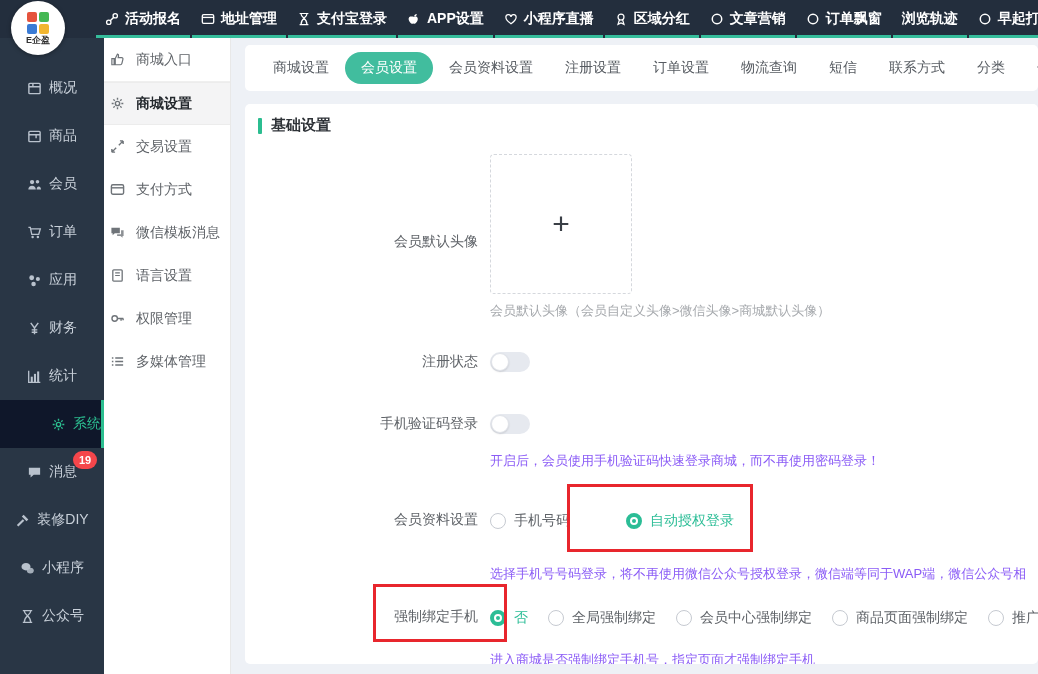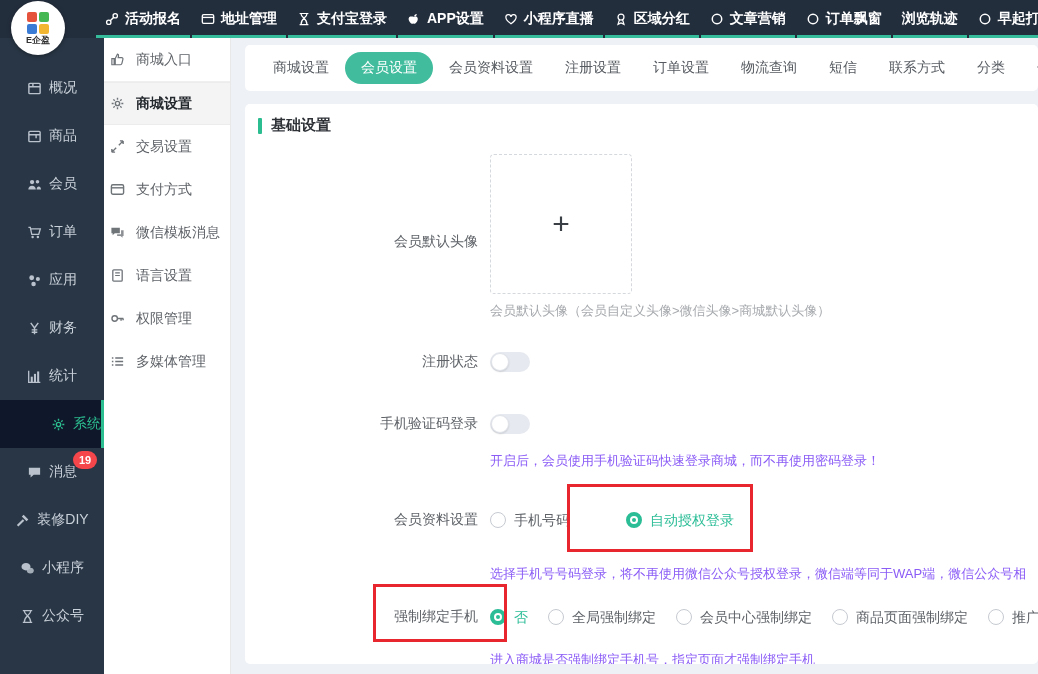--- a/index.html
+++ b/index.html
@@ -65,21 +65,21 @@
   .toggle{width:40px;height:20px;border-radius:10px;background:#e6e9ef;position:relative;display:inline-block;cursor:pointer;vertical-align:middle;}
   .toggle::after{content:"";position:absolute;left:1px;top:1px;width:18px;height:18px;border-radius:50%;background:#fff;
     border:1px solid #e0e3e9;box-sizing:border-box;box-shadow:0 1px 2px rgba(0,0,0,.12);}
   .hint{margin-left:245px;font-size:13px;color:#8b5cf6;white-space:nowrap;overflow:hidden;}
   .hint1{margin-top:18px;}
   .hint2{margin-top:35px;}
   .hint3{margin-top:24px;}
   .row-radios1{margin-top:41px;}
   .row-radios2{margin-top:25px;}
   .row-control.radios{white-space:nowrap;overflow:hidden;}
-  .radio{display:inline-flex;gap:8px;font-size:14px;color:#5f6368;cursor:pointer;vertical-align:middle;}
+  .radio{display:inline-flex;align-items:center;gap:8px;font-size:14px;color:#5f6368;cursor:pointer;vertical-align:middle;}
   .radio .dot{width:16px;height:16px;border-radius:50%;border:1px solid #c6cad1;background:#fff;box-sizing:border-box;position:relative;flex:none;}
   .radio.checked .dot{border:4.5px solid #2bbd96;}
   .radio.checked .dot::after{content:"";position:absolute;left:50%;top:50%;transform:translate(-50%,-50%);
     width:4px;height:4px;border-radius:50%;background:#2bbd96;}
   .radio.checked .radio-label{color:#2bbd96;}
   .radios1 .radio{margin-right:20px;}
   .radios1 .radio.checked{margin-left:36px;}
   .radios2 .radio{margin-right:20px;}
   .redbox{position:absolute;border:3px solid #e8262d;box-sizing:border-box;z-index:5;pointer-events:none;}
   .redbox1{left:322px;top:-27px;width:186px;height:68px;}

